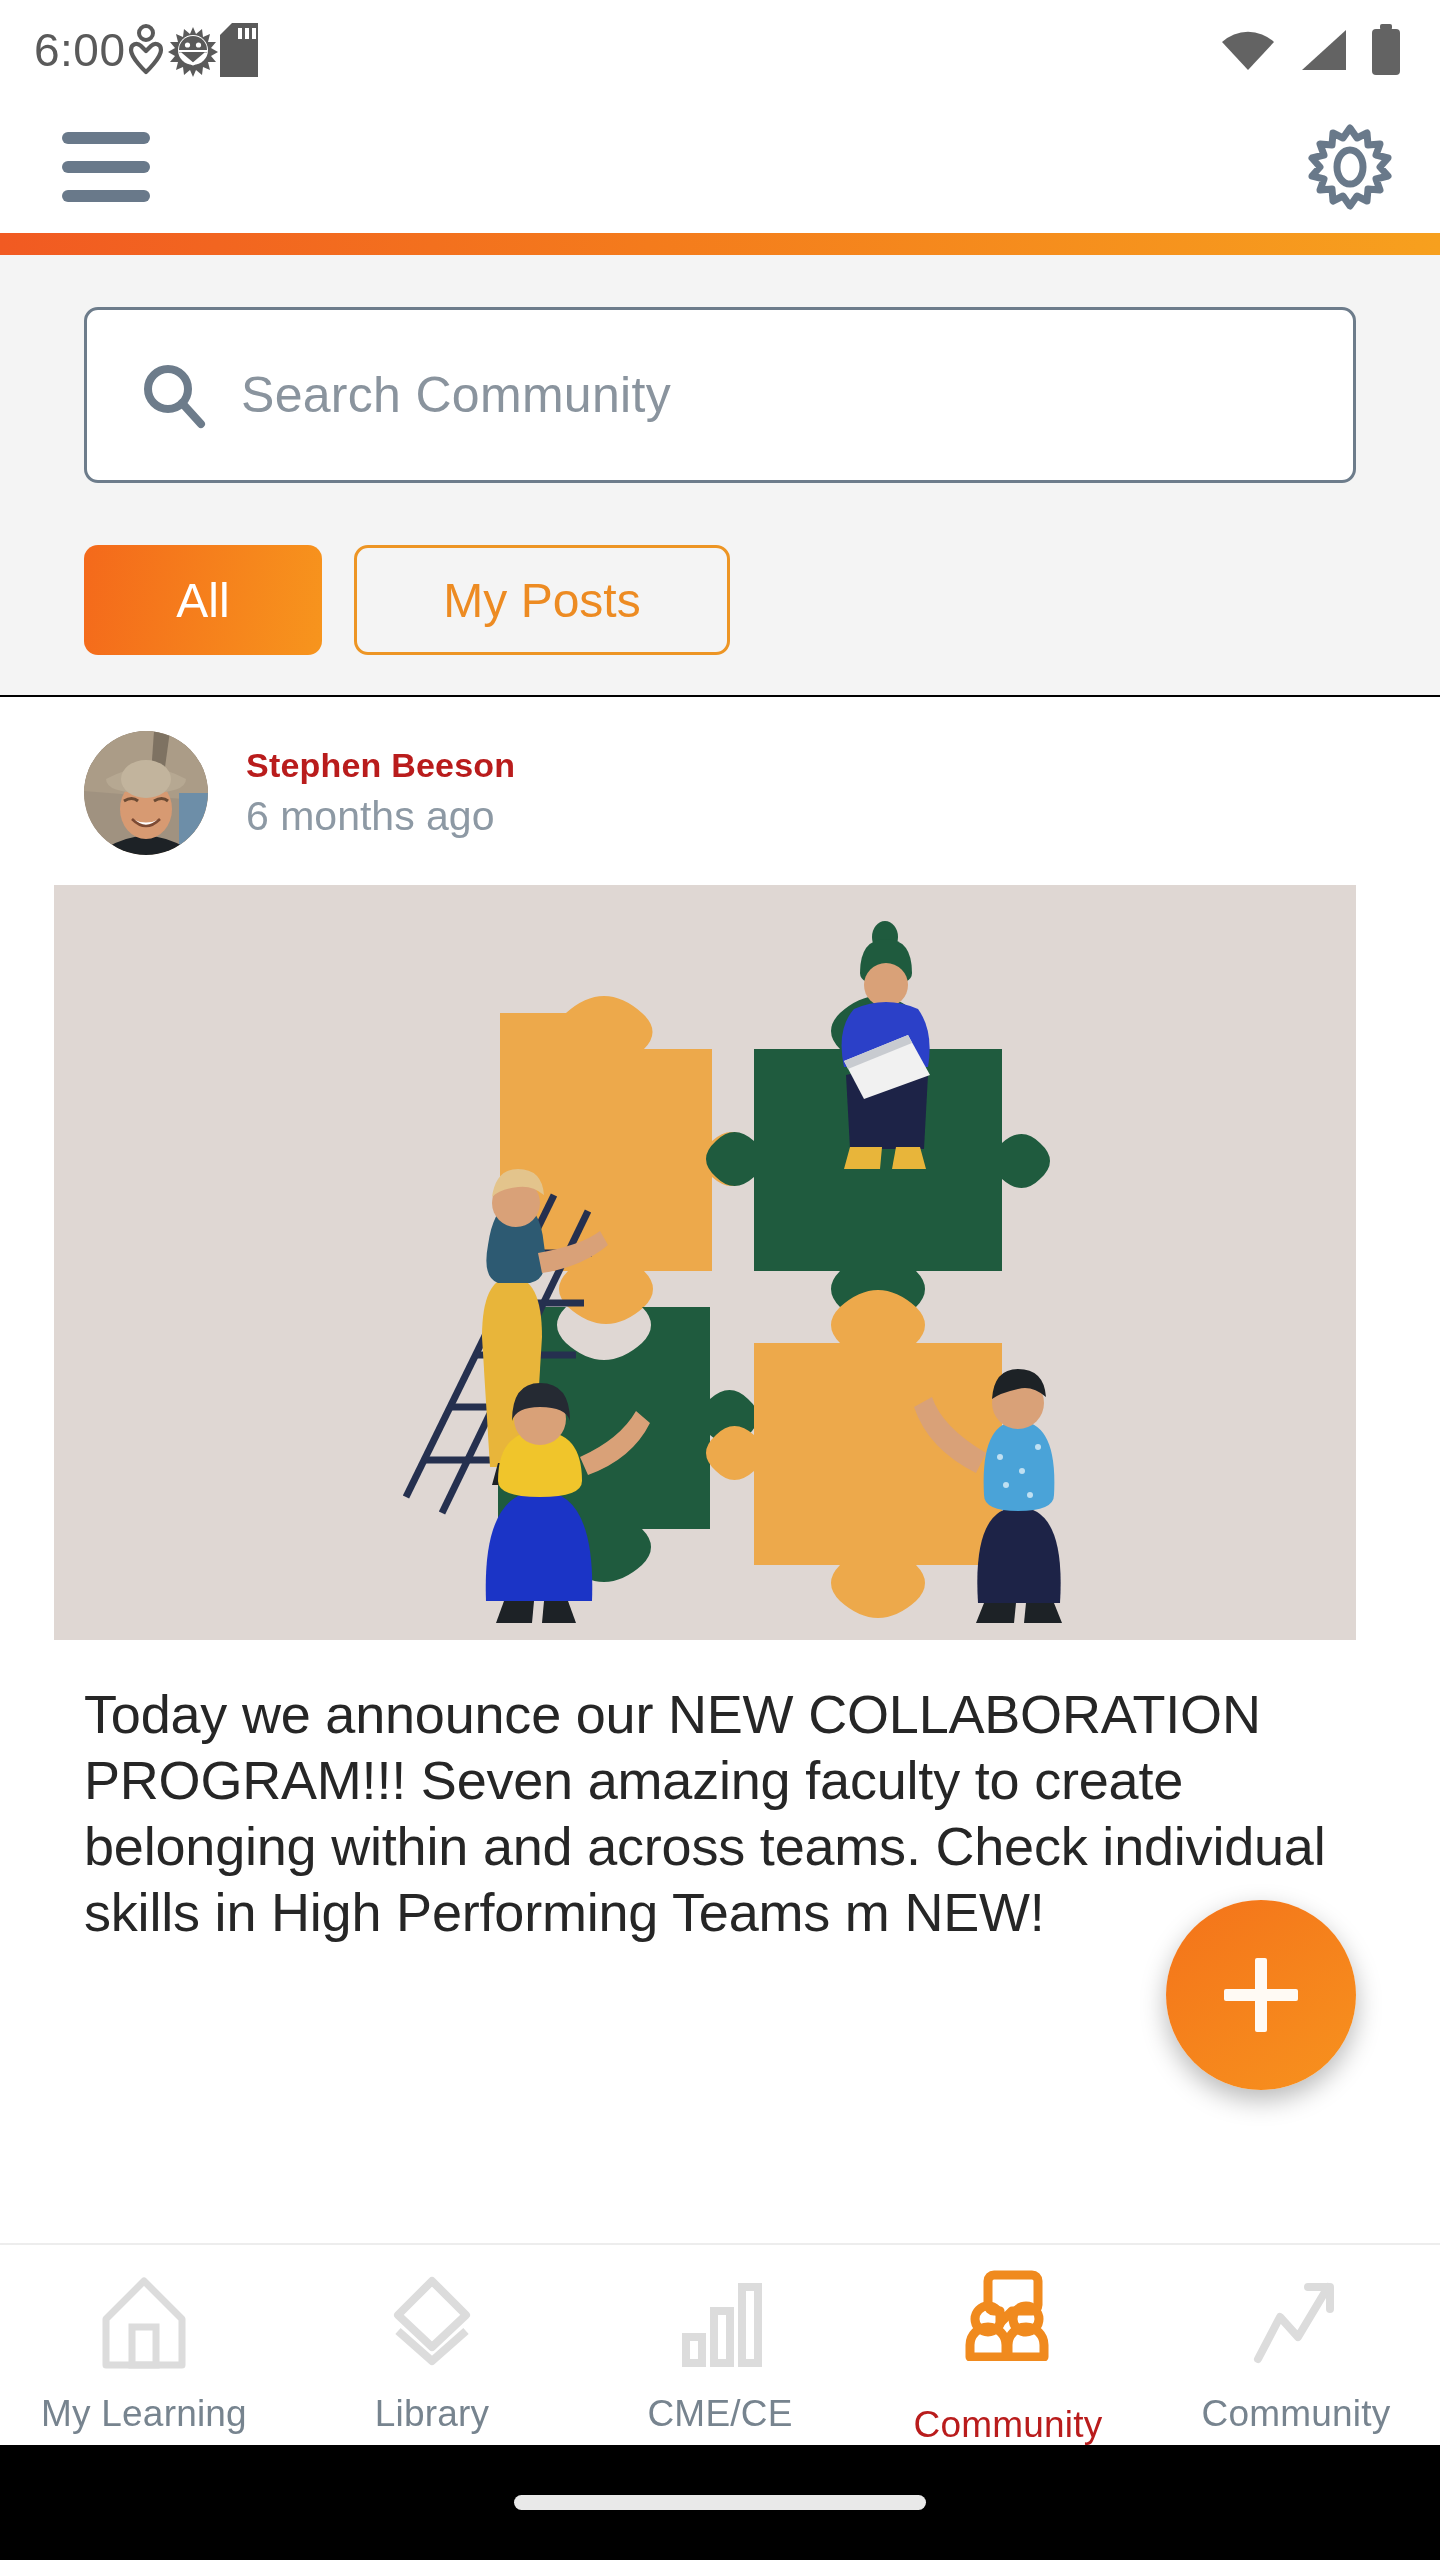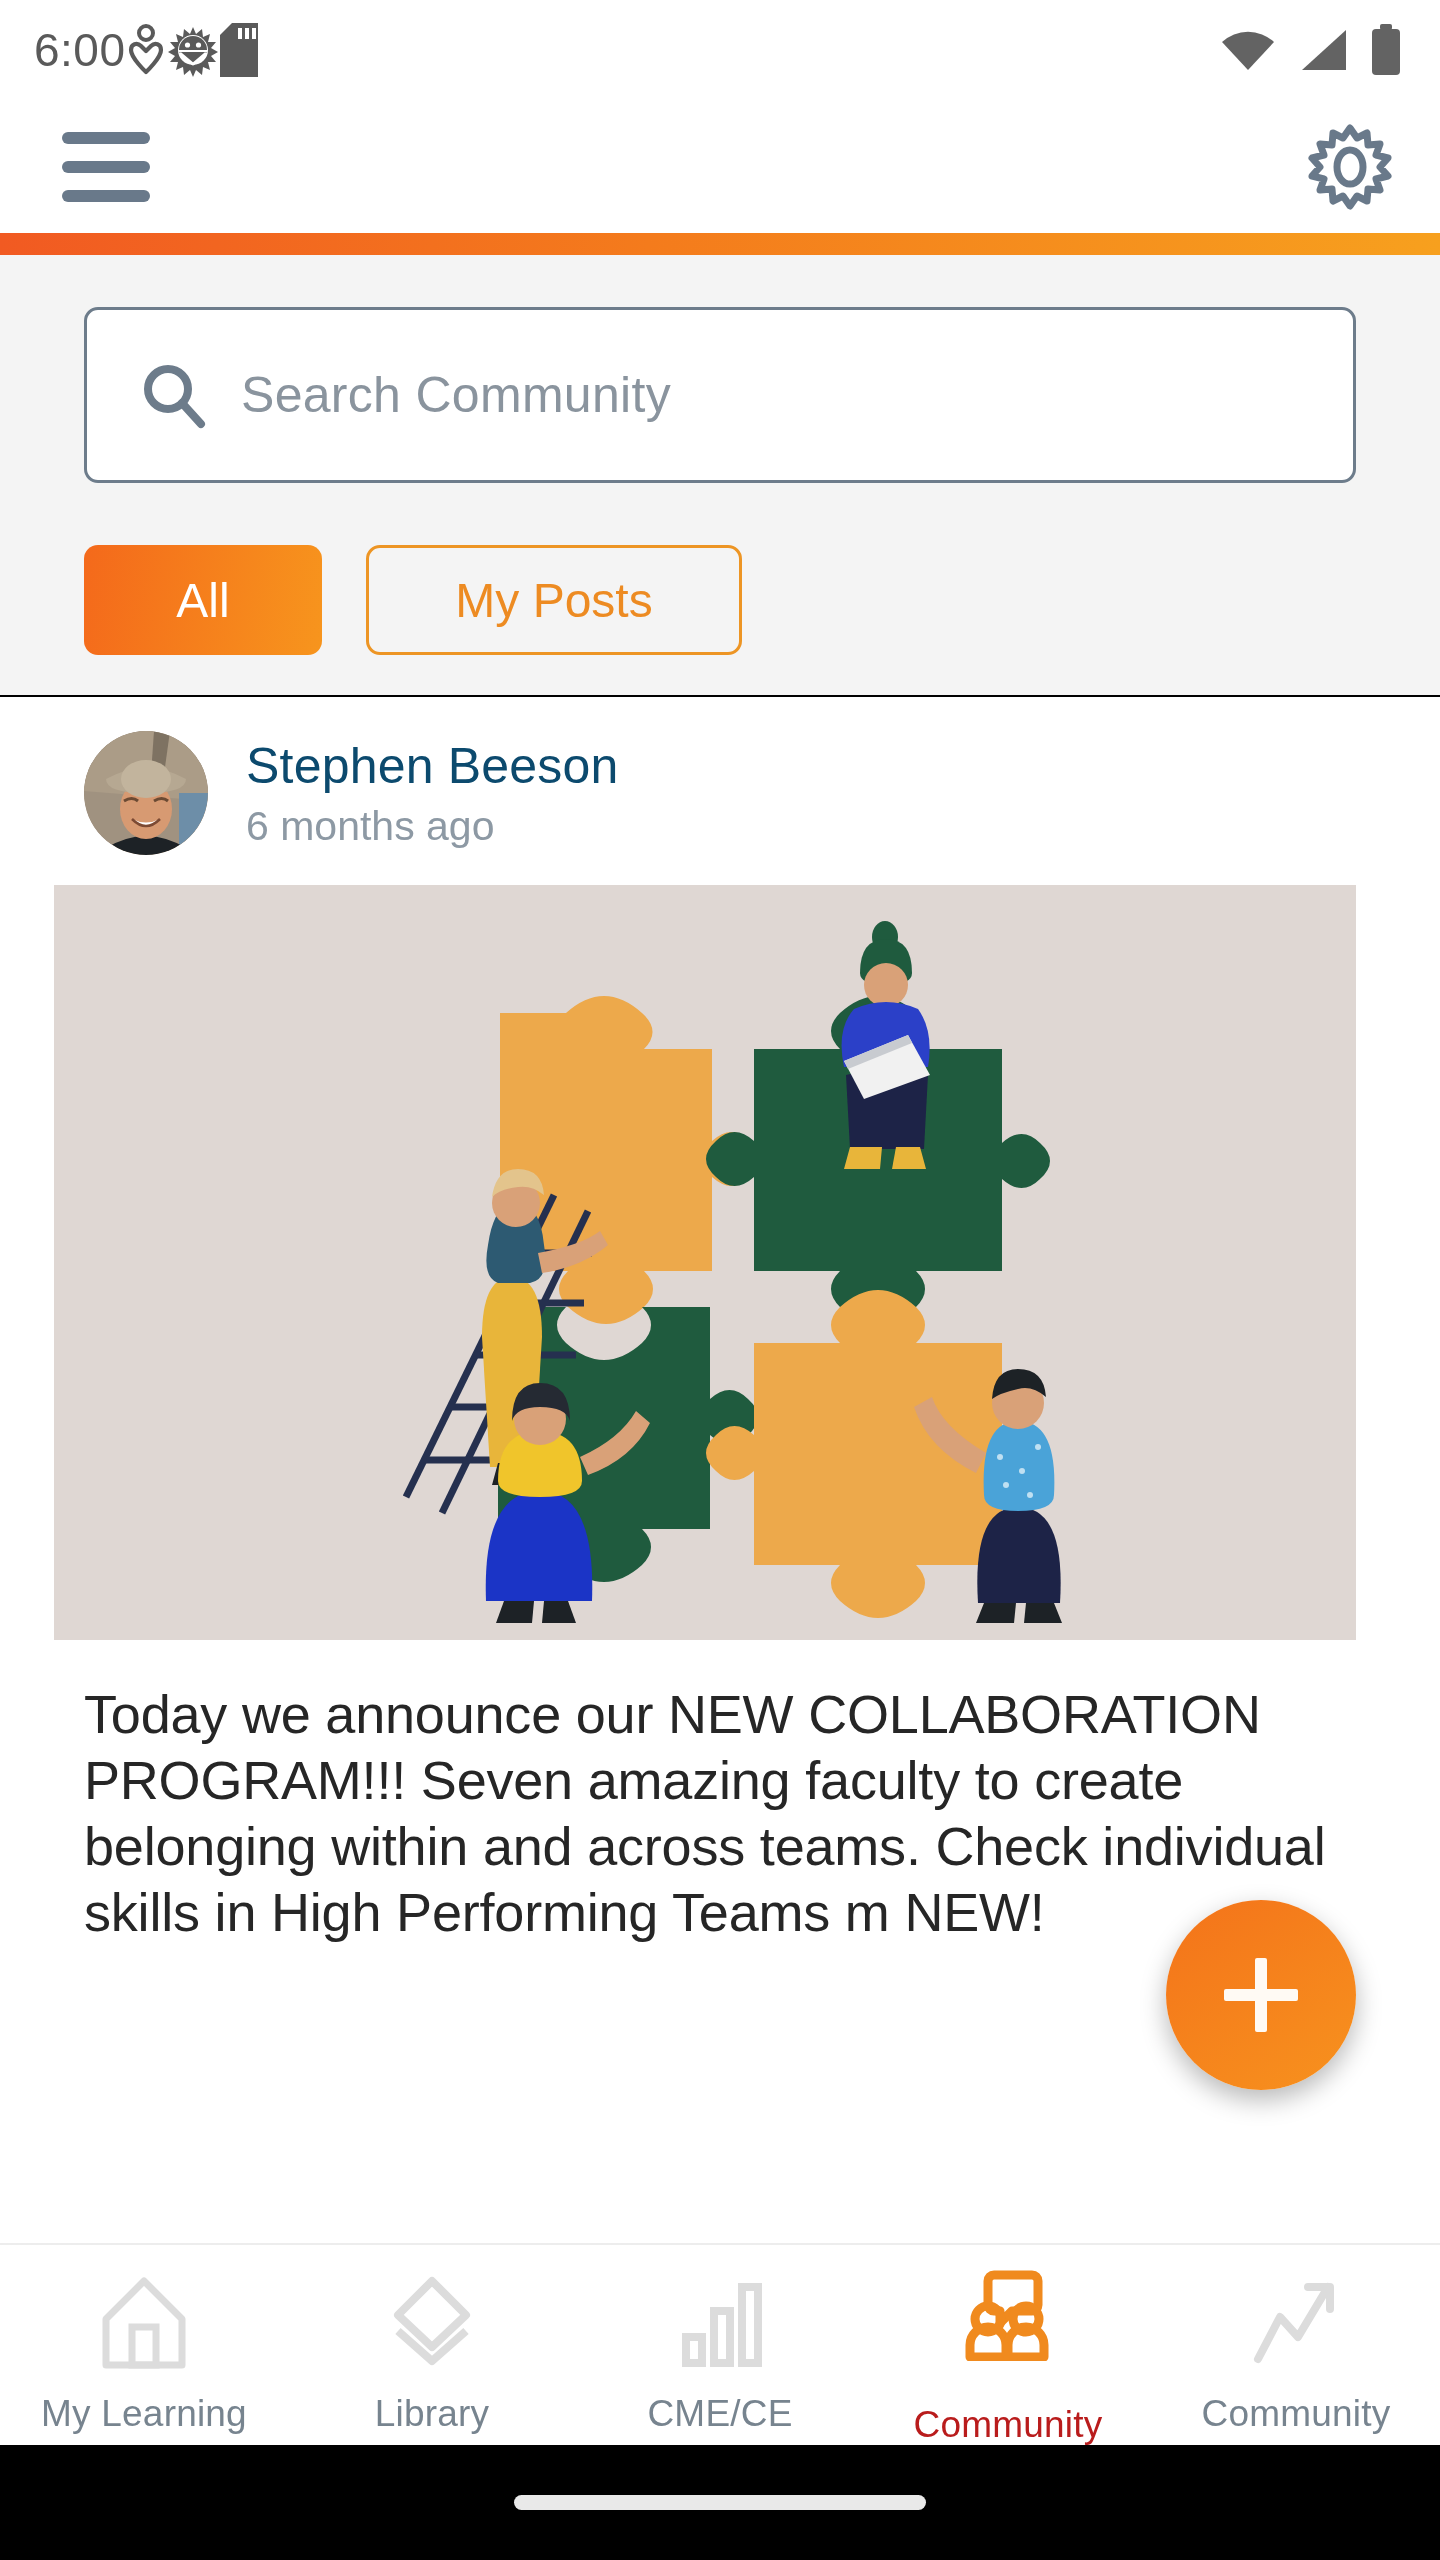--- a/index.html
+++ b/index.html
@@ -60,21 +60,21 @@
     display:flex; align-items:center;
     padding-left:52px;
     cursor:text;
   }
   .search-icon{ flex:0 0 auto; margin-right:32px; }
   .search-placeholder{
     font-size:50px; color:#8a949e; font-weight:400;
     letter-spacing:0.3px;
   }
   .filter-row{
-    display:flex; gap:44px; margin-top:62px;align-items:flex-end;
+    display:flex; gap:32px; margin-top:62px;align-items:flex-end;
   }
   .chip{
     height:110px; border-radius:14px;
     display:flex; align-items:center; justify-content:center;
     font-size:48px; cursor:pointer; padding:0 50px;
   }
   .chip-active{
     background:linear-gradient(100deg,#F4691B 0%,#F7951D 100%);
     color:#ffffff; border:none; min-width:238px;
   }
@@ -90,21 +90,21 @@
     padding:34px 0 30px 84px;
   }
   .avatar{
     width:124px; height:124px; border-radius:50%;
     overflow:hidden; flex:0 0 auto;
     background:#9d8e7c;
     position:relative;
   }
   .avatar svg{ display:block; }
   .post-meta{ margin-left:38px; display:flex; flex-direction:column; gap:8px; }
-  .post-author{ font-size:50px; color:#0c4a6e; font-weight:400; letter-spacing:0.2px; }
+  .post-author{ font-size:34px; color:#b91c1c; font-weight:700; letter-spacing:0.2px; }
   .post-time{ font-size:41px; color:#8d99a4; font-weight:400; }
 
   .post-image-wrap{
     margin:0 84px 0 54px;
     height:755px;
     background:#DFD7D3;
     overflow:hidden;
     position:relative;
   }
   .post-image-wrap svg{ display:block; width:100%; height:100%; }

